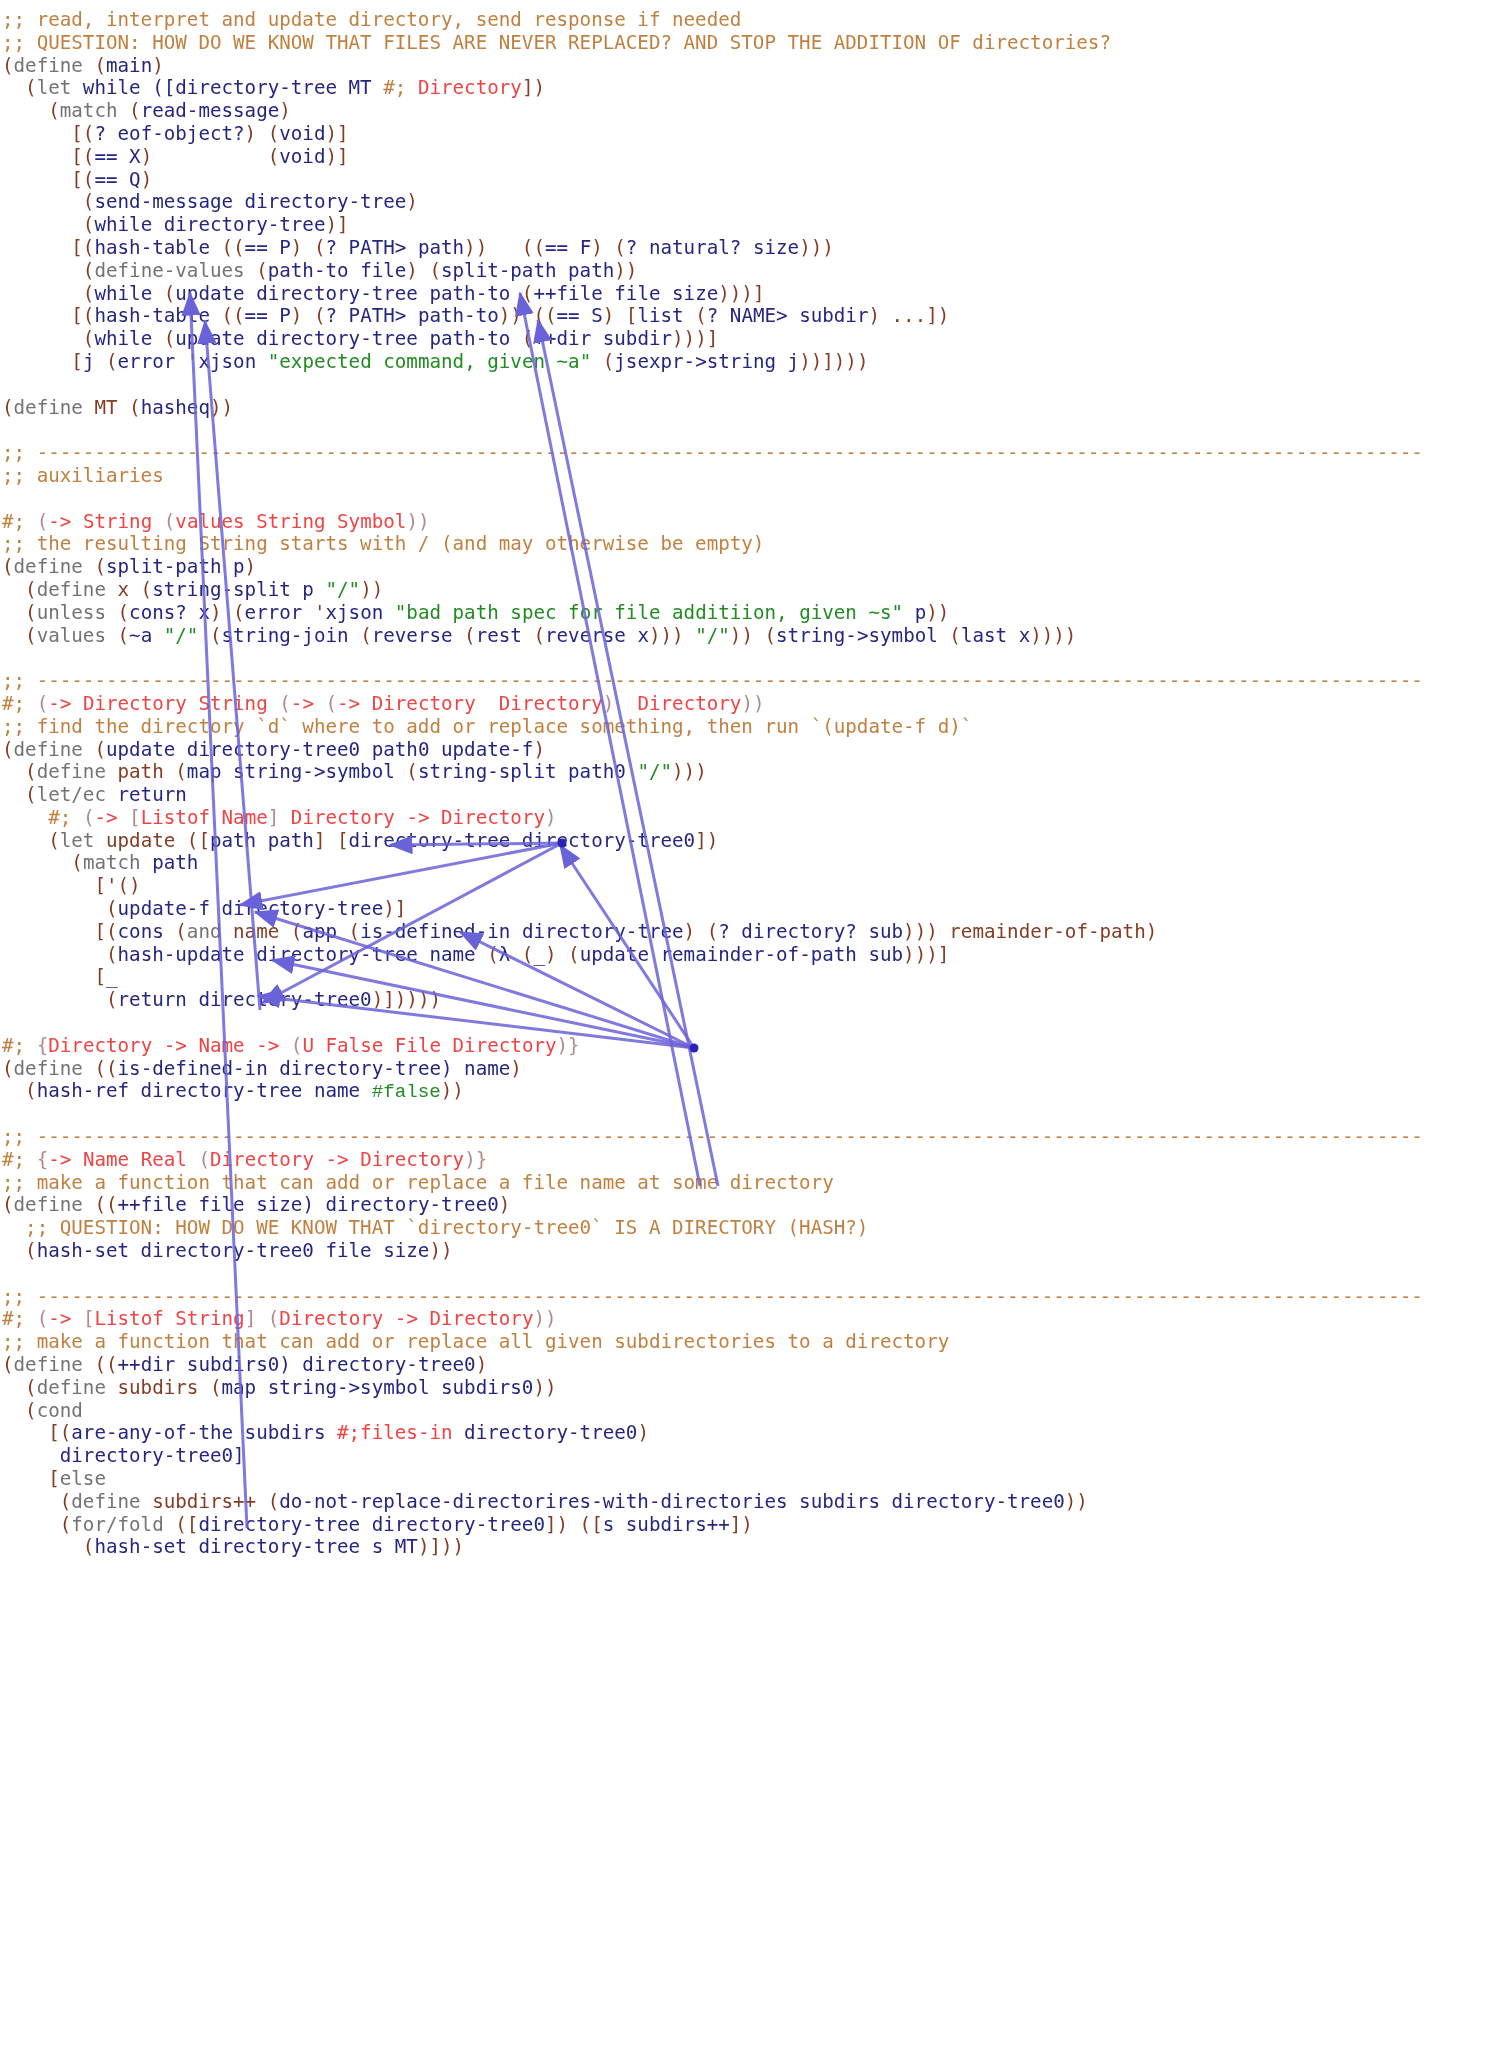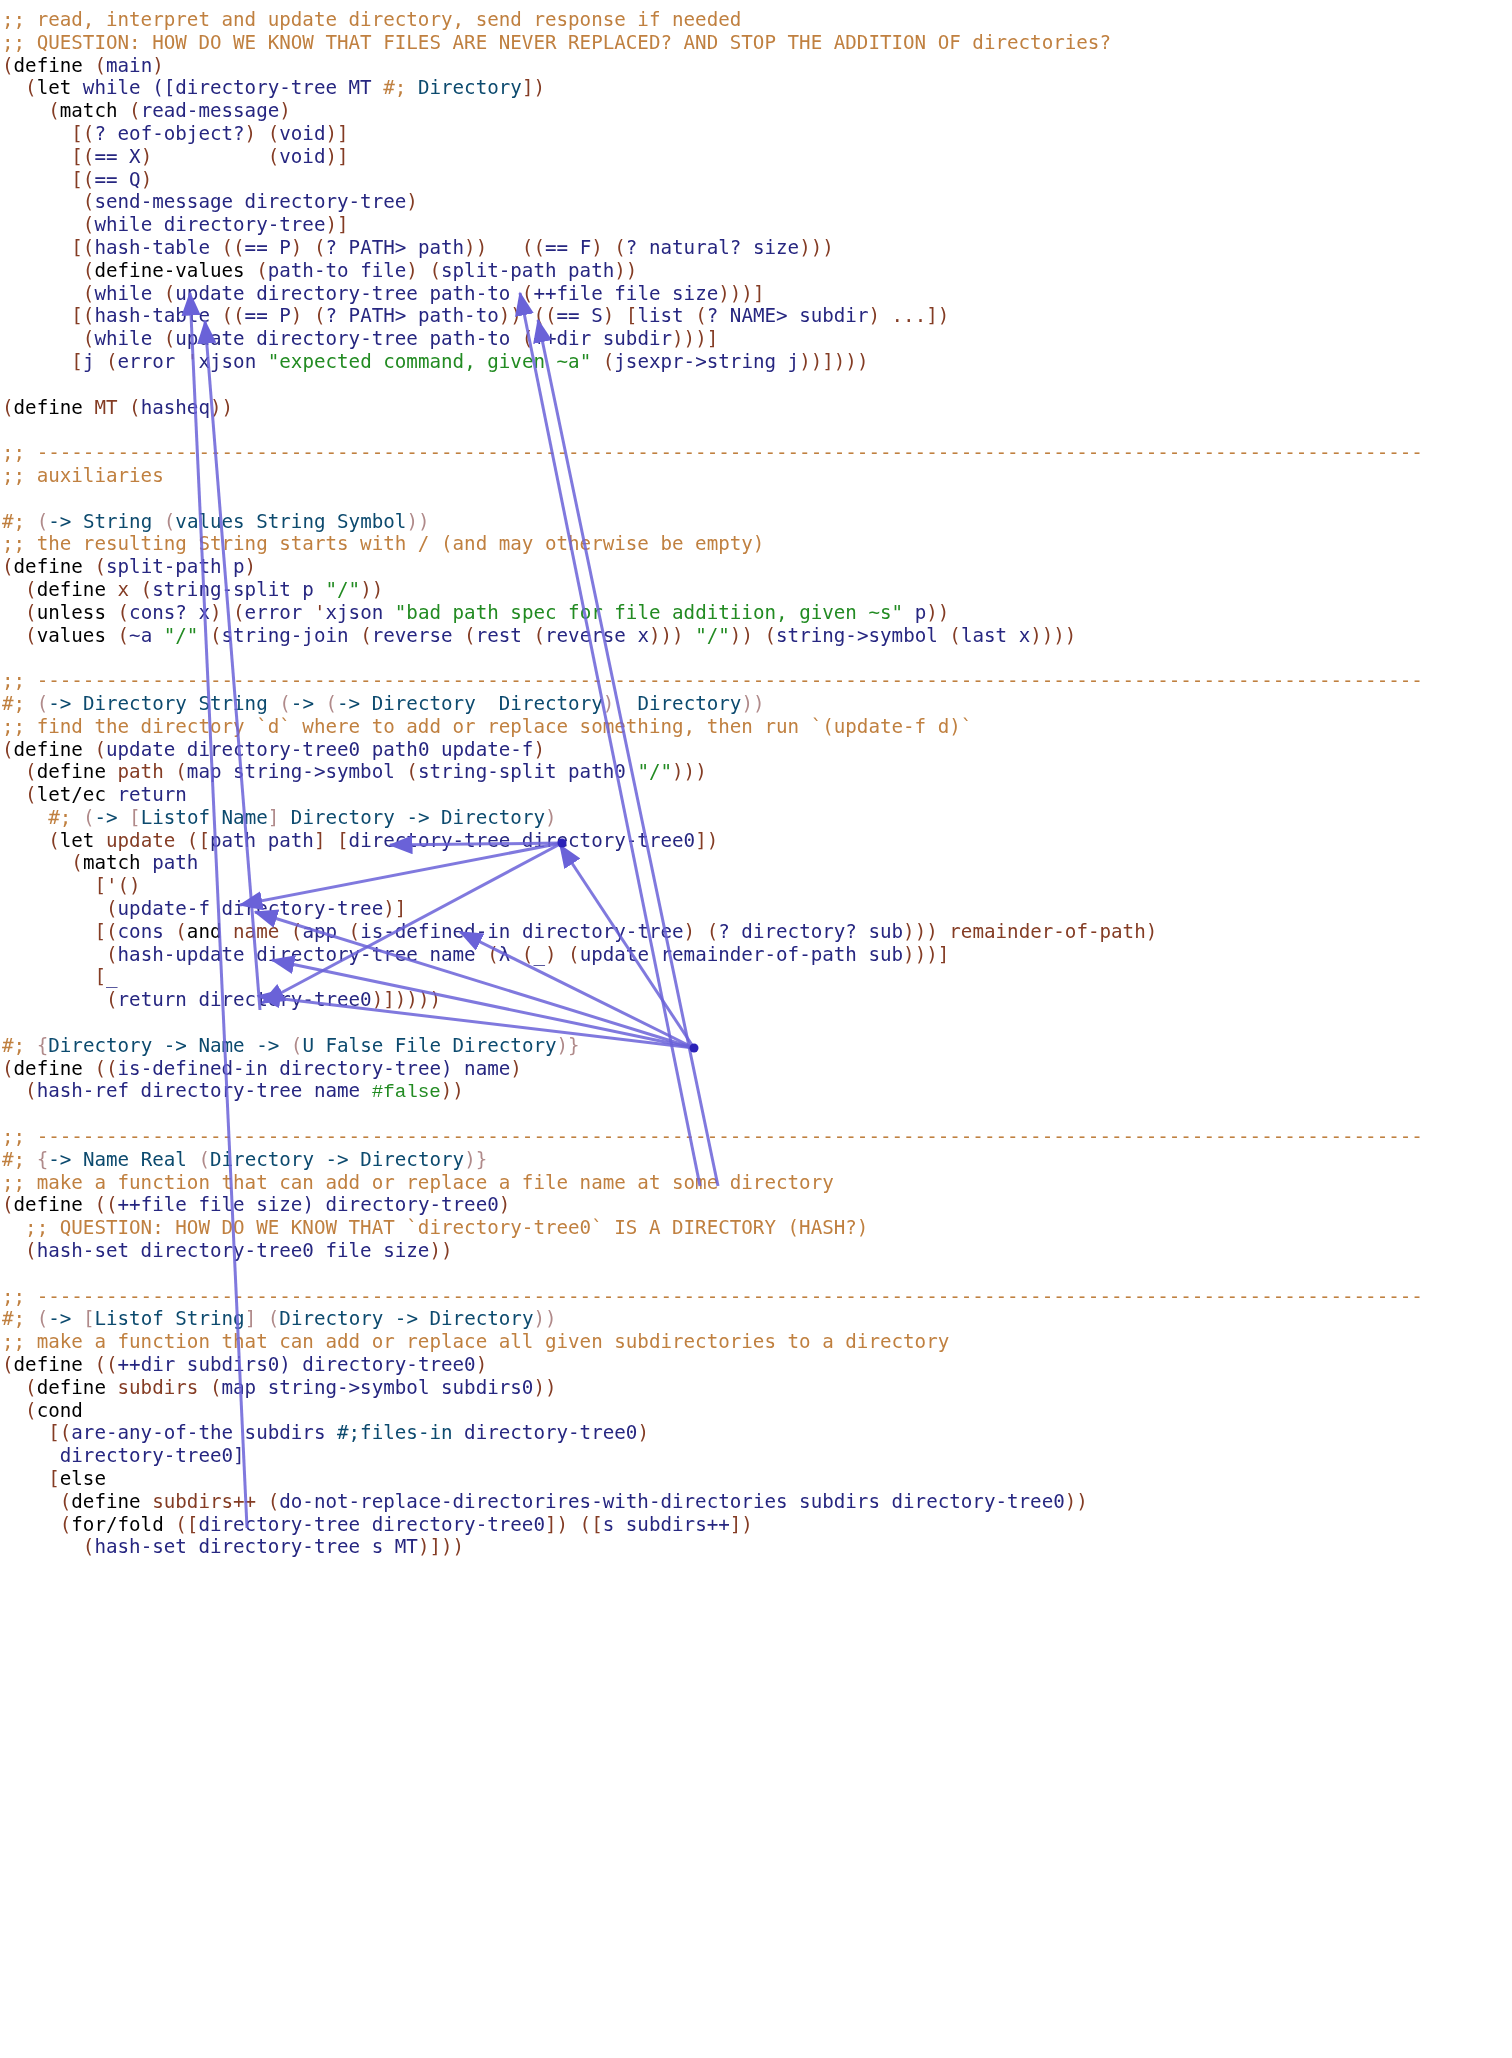--- a/index.html
+++ b/index.html
@@ -30,25 +30,25 @@
     line-height: 22.8px;
     white-space: pre;
     letter-spacing: 0px;
     padding: 9px 0 0 2px;
     box-sizing: border-box;
   }
   .ln { display: block; height: 22.8px; }
   
   .cm   { color: #c08040; }            
   .sx   { color: #c08040; }            
-  .sxb  { color: #0c4a6e; }            
+  .sxb  { color: #ef4444; }            
   .sxp  { color: #b08a8a; }            
   .par  { color: #843c24; }            
   .id   { color: #262680; }            
-  .kw   { color: #000000; }            
+  .kw   { color: #737373; }            
   .str  { color: #228b22; }            
   .cst  { color: #228b22; font-family: Liberation Mono, monospace; }            
   .dash { color: #c08040; }            
 
   #arrows {
     position: absolute;
     left: 0;
     top: 0;
     width: 1512px;
     height: 2058px;

